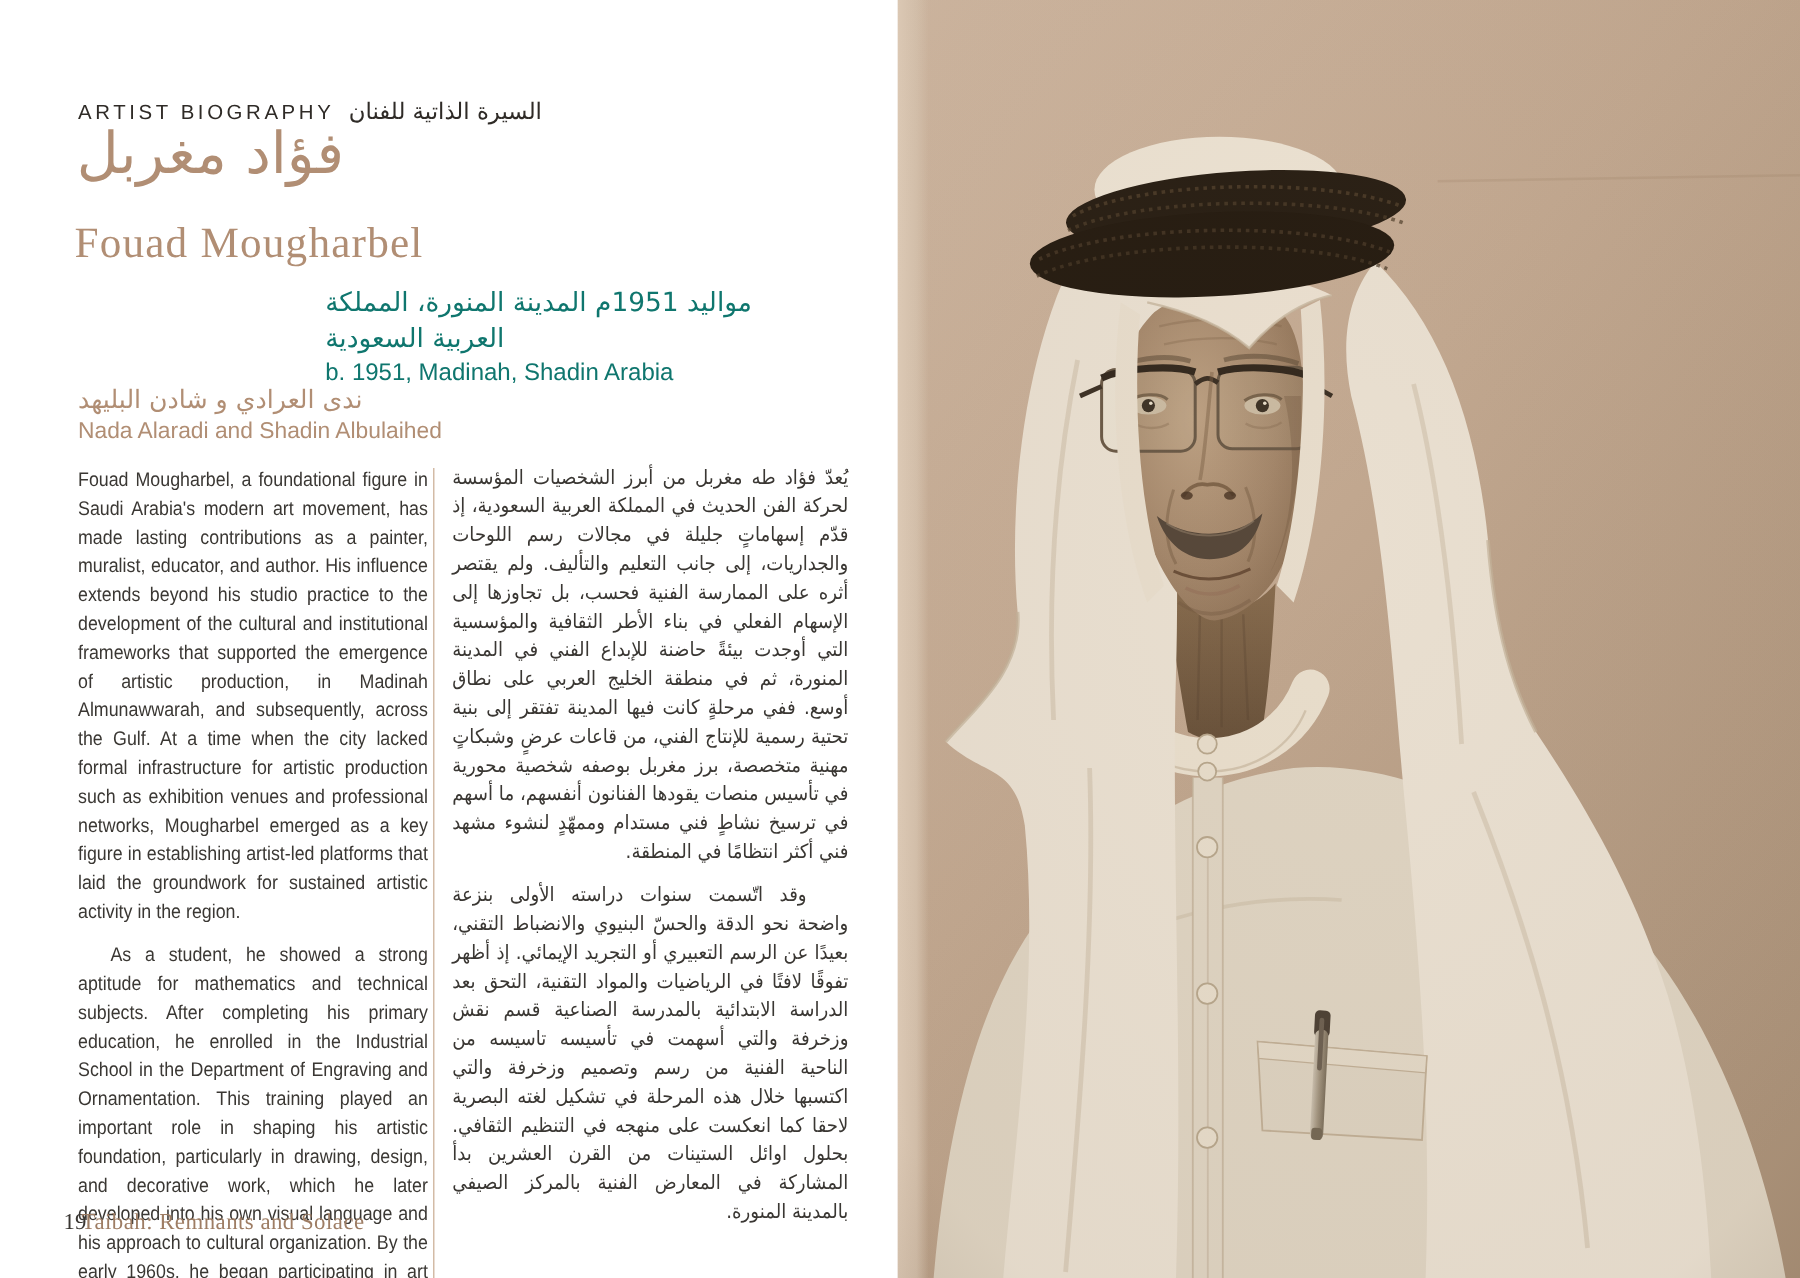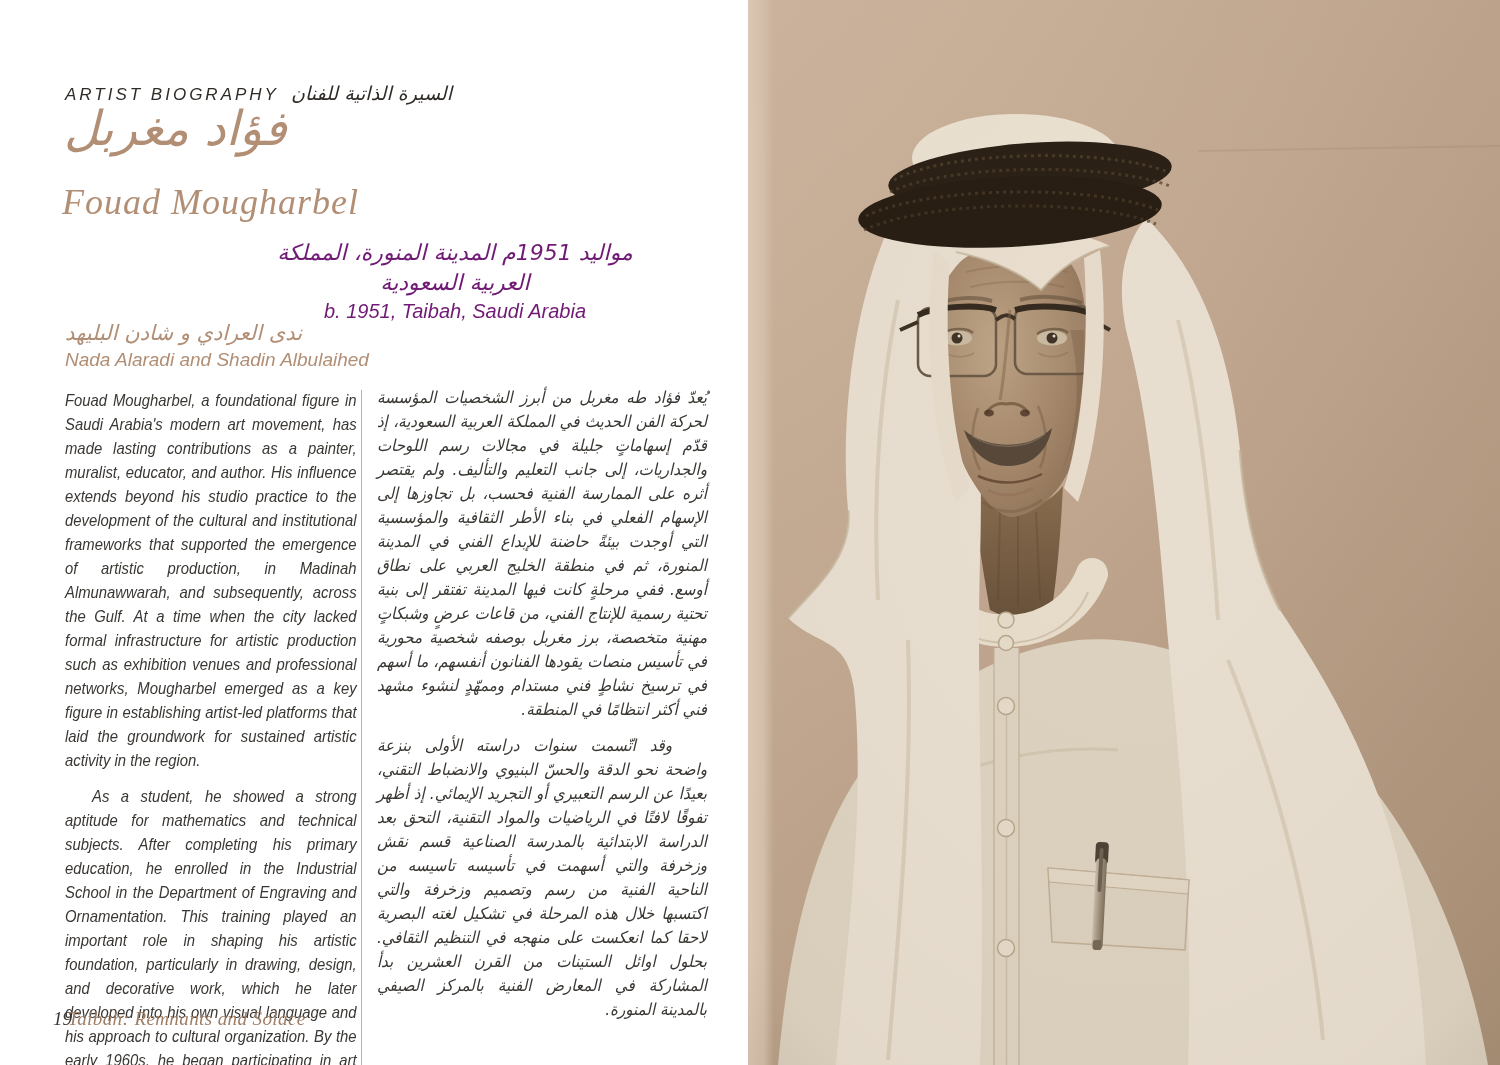--- a/index.html
+++ b/index.html
@@ -1,31 +1,31 @@
 <!DOCTYPE html>
 <html><head>
 <meta charset="utf-8">
 <style>
   html,body{margin:0;padding:0;}
   body{
     width:1500px;height:1065px;position:relative;overflow:hidden;
     background:#ffffff;font-family:"Liberation Sans", sans-serif;
   }
-  .left-page{position:absolute;left:0;top:0;width:748px;height:762px;background:#ffffff;font-style:italic;}
+  .left-page{position:absolute;left:0;top:0;width:748px;height:762px;background:#ffffff;}
 
   .kicker{position:absolute;left:65px;top:82px;display:flex;align-items:baseline;gap:12px;color:#2f2b27;}
   .kicker-en{font-size:17px;letter-spacing:3px;font-weight:500;}
   .kicker-ar{font-size:19px;font-family:"DejaVu Sans", sans-serif;direction:rtl;}
 
   .title-ar{position:absolute;left:64px;top:96px;font-size:48px;color:#b18e74;
     font-family:"DejaVu Sans", sans-serif;direction:rtl;line-height:64px;}
   .title-en{position:absolute;left:62px;top:176px;font-size:36px;color:#b18e74;
     font-family:"Liberation Serif", serif;letter-spacing:1px;line-height:52px;}
 
-  .birth{position:absolute;left:255px;top:238px;width:400px;text-align:center;color:#701a75;}
+  .birth{position:absolute;left:271px;top:238px;width:400px;text-align:left;color:#0f766e;}
   .birth-ar{font-size:22px;line-height:30px;direction:rtl;font-family:"DejaVu Sans", sans-serif;}
   .birth-en{font-size:20px;line-height:27px;}
 
   .authors{position:absolute;left:65px;top:297px;color:#b18e74;}
   .authors-ar{font-size:21px;line-height:27px;direction:rtl;display:inline-block;font-family:"DejaVu Sans", sans-serif;margin-top:23px;}
   .authors-en{font-size:19px;line-height:25px;}
 
   .col-divider{position:absolute;left:361px;top:390px;width:1px;height:675px;background:#c9ab91;}
 
   .body-en{position:absolute;left:65px;top:388px;width:324px;
@@ -57,21 +57,21 @@
   <div class="kicker">
     <span class="kicker-en">ARTIST BIOGRAPHY</span>
     <span class="kicker-ar" dir="rtl">السيرة الذاتية للفنان</span>
   </div>
 
   <div class="title-ar" dir="rtl">فؤاد مغربل</div>
   <div class="title-en">Fouad Mougharbel</div>
 
   <div class="birth">
     <div class="birth-ar" dir="rtl">مواليد 1951م المدينة المنورة، المملكة العربية السعودية</div>
-    <div class="birth-en">b. 1951, Taibah, Saudi Arabia</div>
+    <div class="birth-en">b. 1951, Madinah, Shadin Arabia</div>
   </div>
 
   <div class="authors">
     <div><span class="authors-ar" dir="rtl">ندى العرادي و شادن البليهد</span></div>
     <div class="authors-en">Nada Alaradi and Shadin Albulaihed</div>
   </div>
 
   <div class="col-divider"></div>
 
   <div class="body-en">

